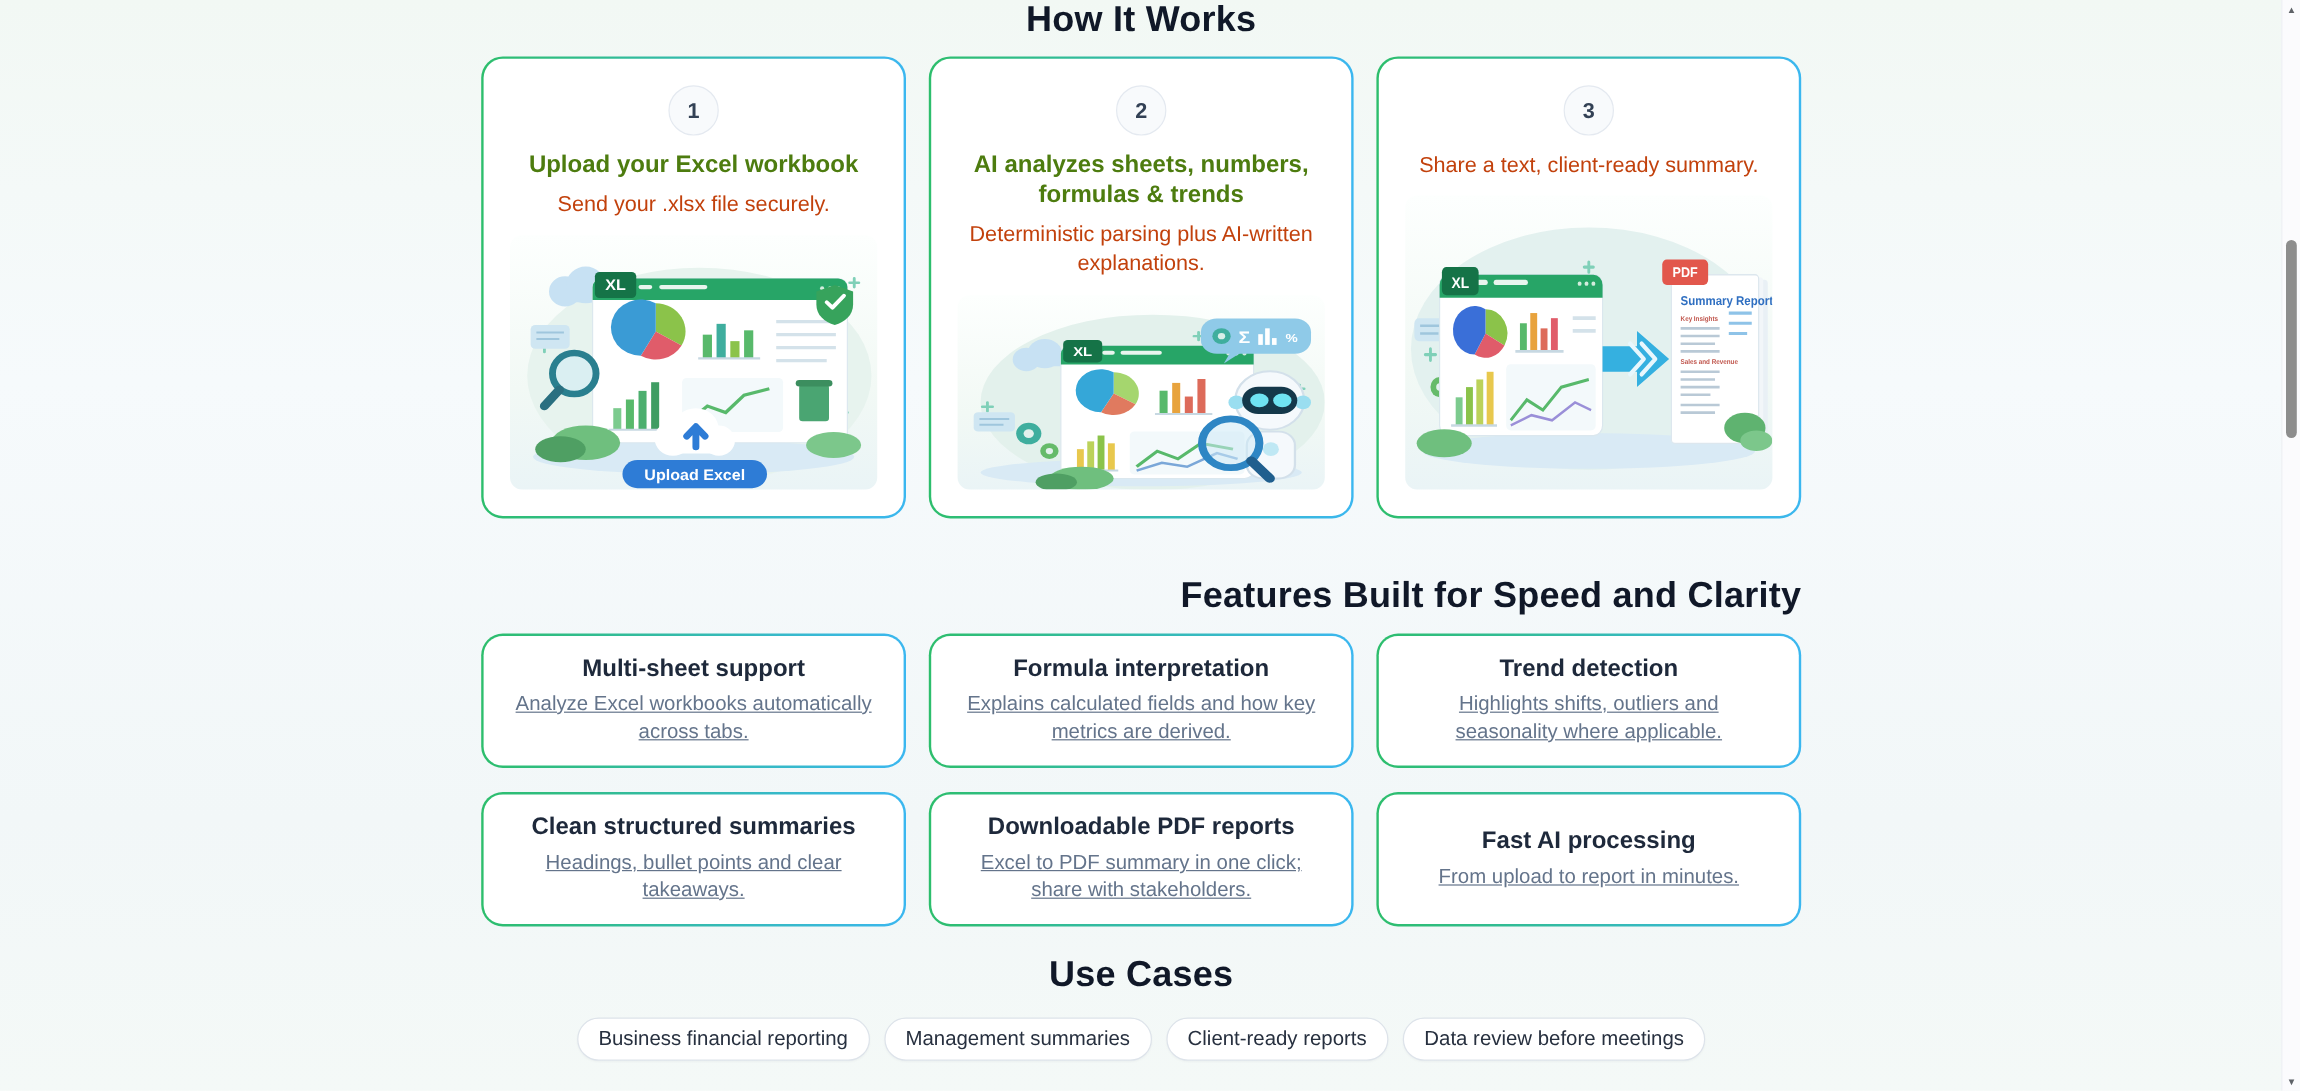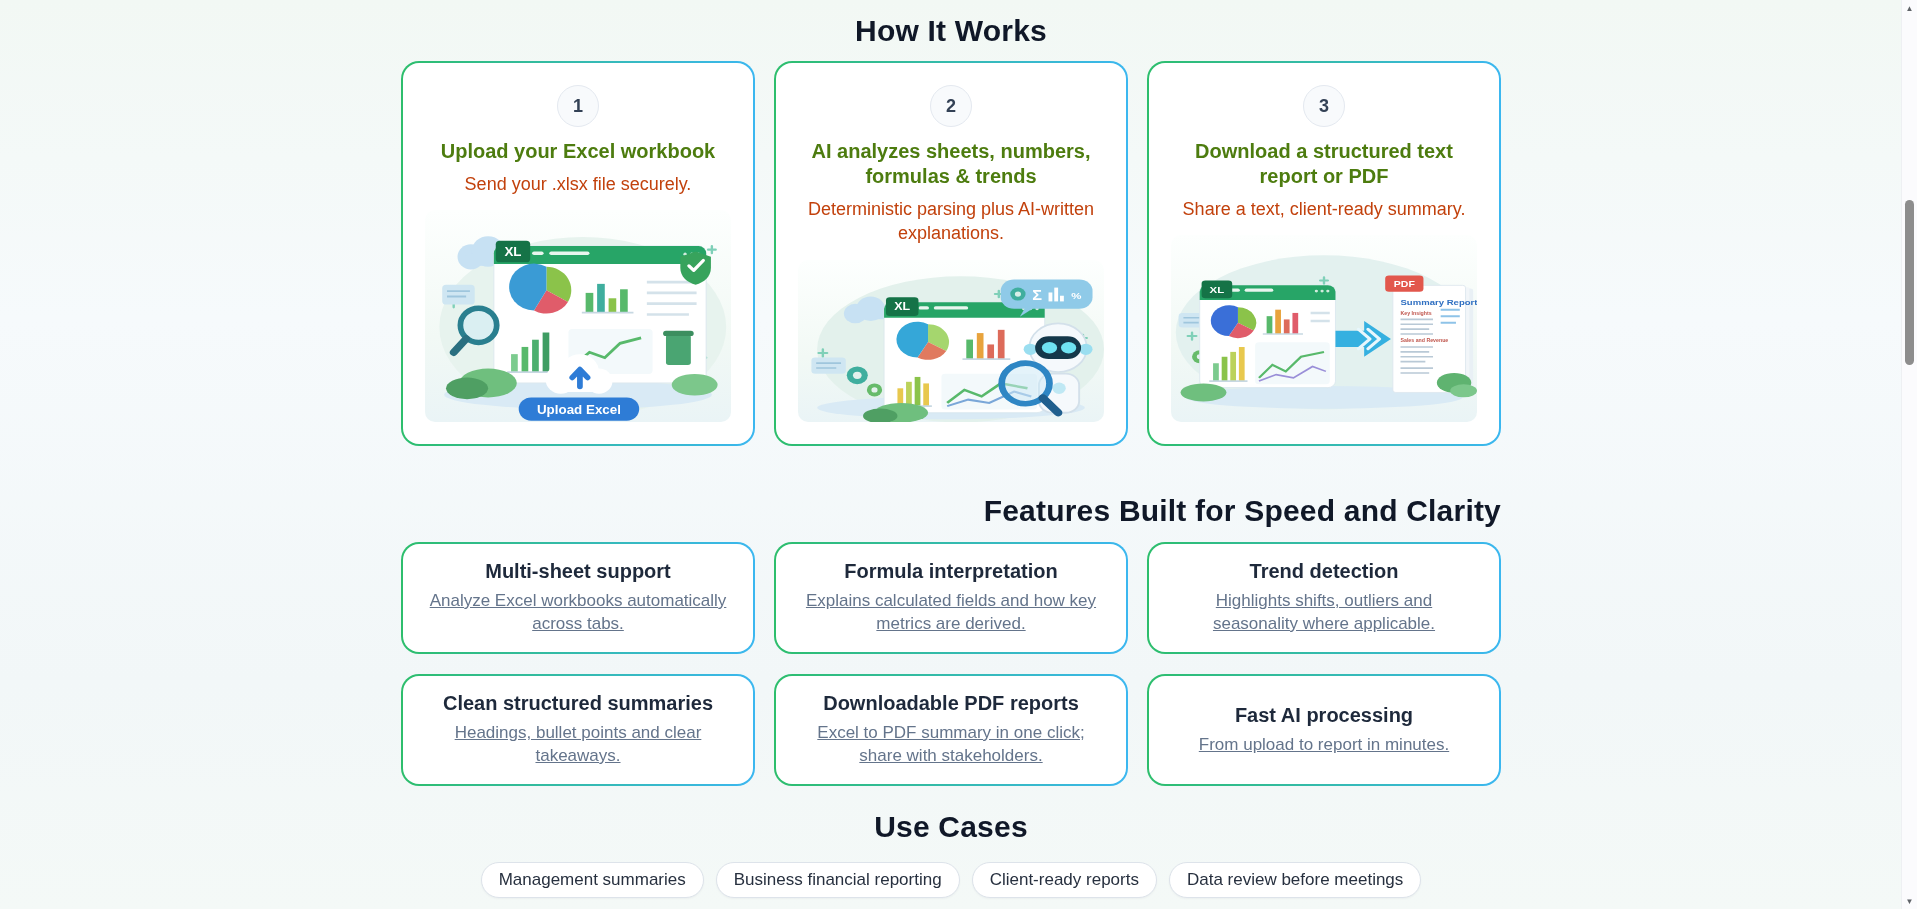--- a/index.html
+++ b/index.html
@@ -1,21 +1,21 @@
 <!DOCTYPE html>
 <html><head>
 <meta charset="utf-8">
 <style>
   html,body{margin:0;padding:0;width:1917px;height:909px;overflow:hidden;
     font-family:"Liberation Sans",sans-serif;}
   body{background:linear-gradient(180deg,#f2f8f4 0%,#f6fafc 35%,#f2f7f8 75%,#f4f9f7 100%);position:relative;}
   .main{position:absolute;left:0;top:0;right:15px;bottom:0;}
   .container{width:1100px;margin:0 auto;}
   .section-heading{font-size:30px;font-weight:700;color:#101828;text-align:center;margin:0;letter-spacing:.2px;}
-  #hiw-heading{padding-top:14px;}
+  #hiw-heading{}
   #features-heading{margin-top:48px;text-align:right;}
   #usecases-heading{margin-top:24px;}
 
   .grid3{display:grid;grid-template-columns:repeat(3,1fr);column-gap:19px;row-gap:20px;margin-top:13px;}
   .features-grid{margin-top:14px;}
 
   .gwrap{background:linear-gradient(90deg,#2dbe6c,#3bb7f0);border-radius:18px;padding:2px;}
   .ginner{background:#ffffff;border-radius:16px;height:100%;display:flex;flex-direction:column;align-items:stretch;}
 
   .step-wrap{height:385px;box-sizing:border-box;}
@@ -272,21 +272,20 @@
                 <ellipse cx="86" cy="192" rx="18" ry="9" fill="#4f9f63"></ellipse>
               </g>
             </svg>
           </div>
         </div>
       </div>
 
       <div class="gwrap step-wrap">
         <div class="ginner">
           <div class="step-num">3</div>
-          <div class="step-title">Download a structured text report or PDF</div>
           <div class="step-desc">Share a text, client-ready summary.</div>
           <div class="illus">
             <svg viewBox="0 0 320 230" preserveAspectRatio="none">
               <ellipse cx="160" cy="120" rx="155" ry="95" fill="#e3f1ef"></ellipse>
               <ellipse cx="160" cy="200" rx="145" ry="14" fill="#d9eaf5"></ellipse>
               <g stroke="#7fd0b8" stroke-width="2.5" stroke-linecap="round">
                 <path d="M22 120v9M17.5 124.5h9"></path>
                   <path d="M160 52v8M156 56h8"></path>
                   <path d="M306 132v8M302 136h8"></path>
               </g>
@@ -428,22 +427,22 @@
           <div class="feature-title">Fast AI processing</div>
           <div class="feature-desc">From upload to report in minutes.</div>
         </div>
       </div>
     </div>
   </div>
 
   <div class="container">
     <h2 class="section-heading" id="usecases-heading">Use Cases</h2>
     <div class="pills">
+      <div class="pill">Business financial reporting</div>
       <div class="pill">Management summaries</div>
-      <div class="pill">Business financial reporting</div>
       <div class="pill">Client-ready reports</div>
       <div class="pill">Data review before meetings</div>
     </div>
   </div>
 
 </div>
 
 <div class="scrollbar">
   <div class="sb-btn up">▲</div>
   <div class="sb-thumb"></div>

